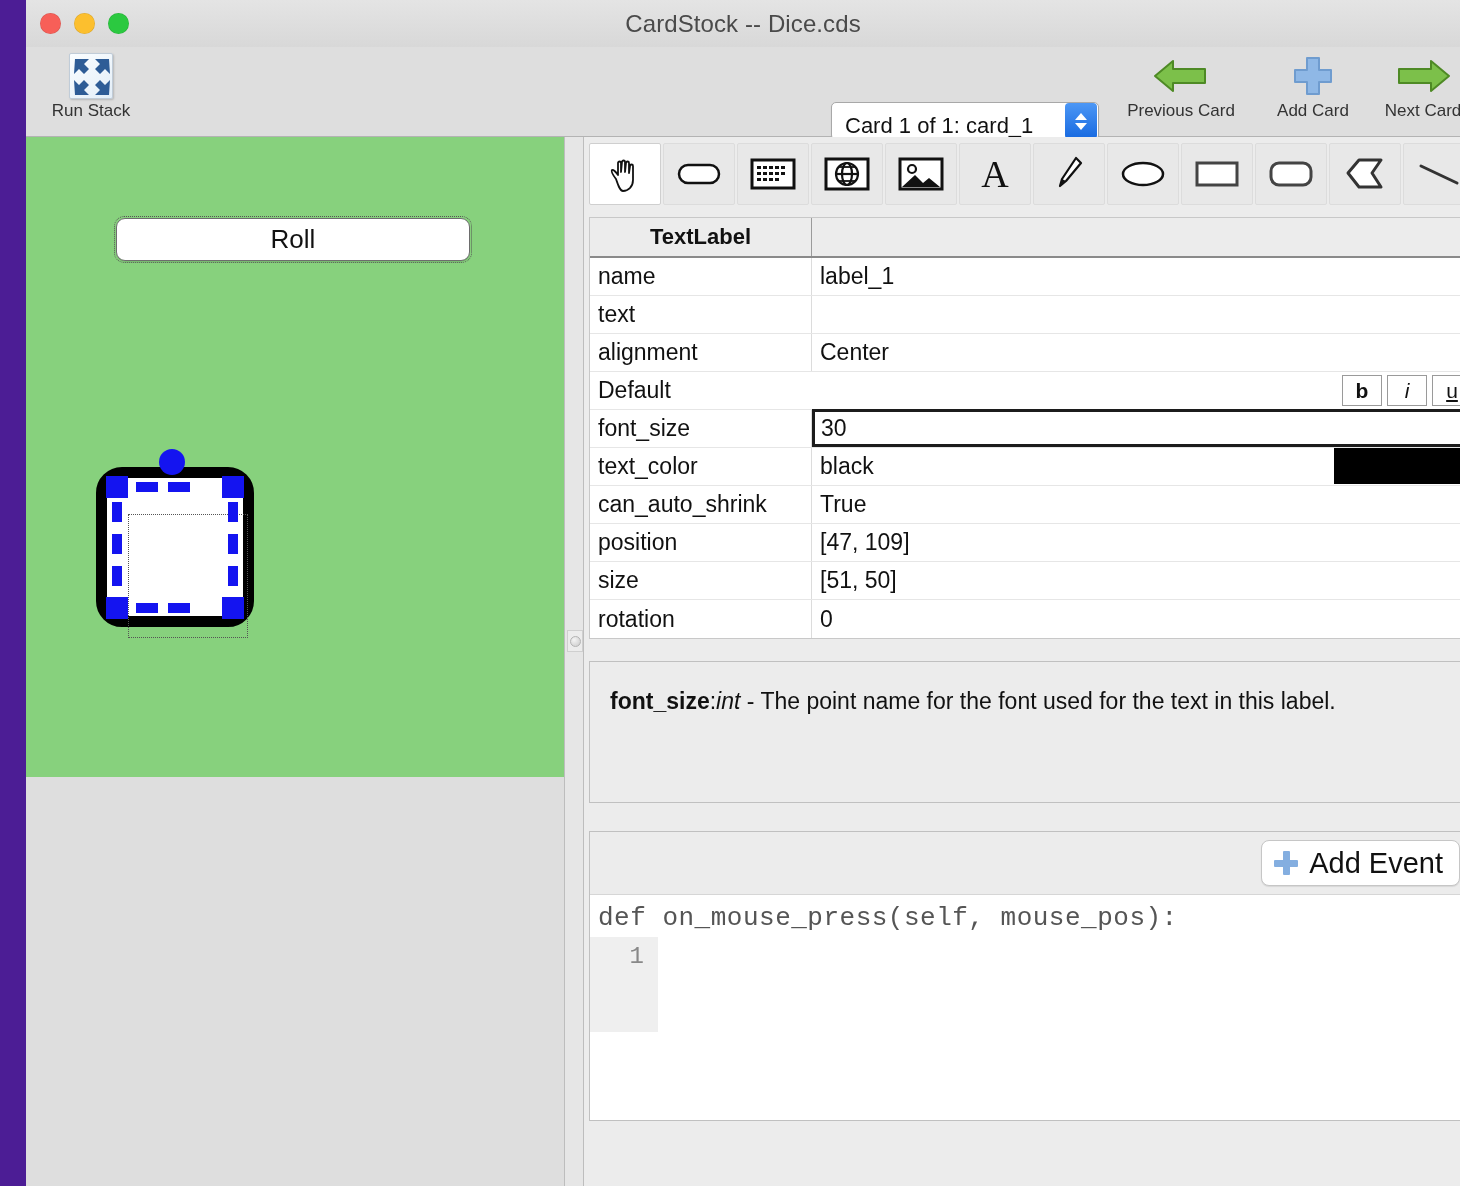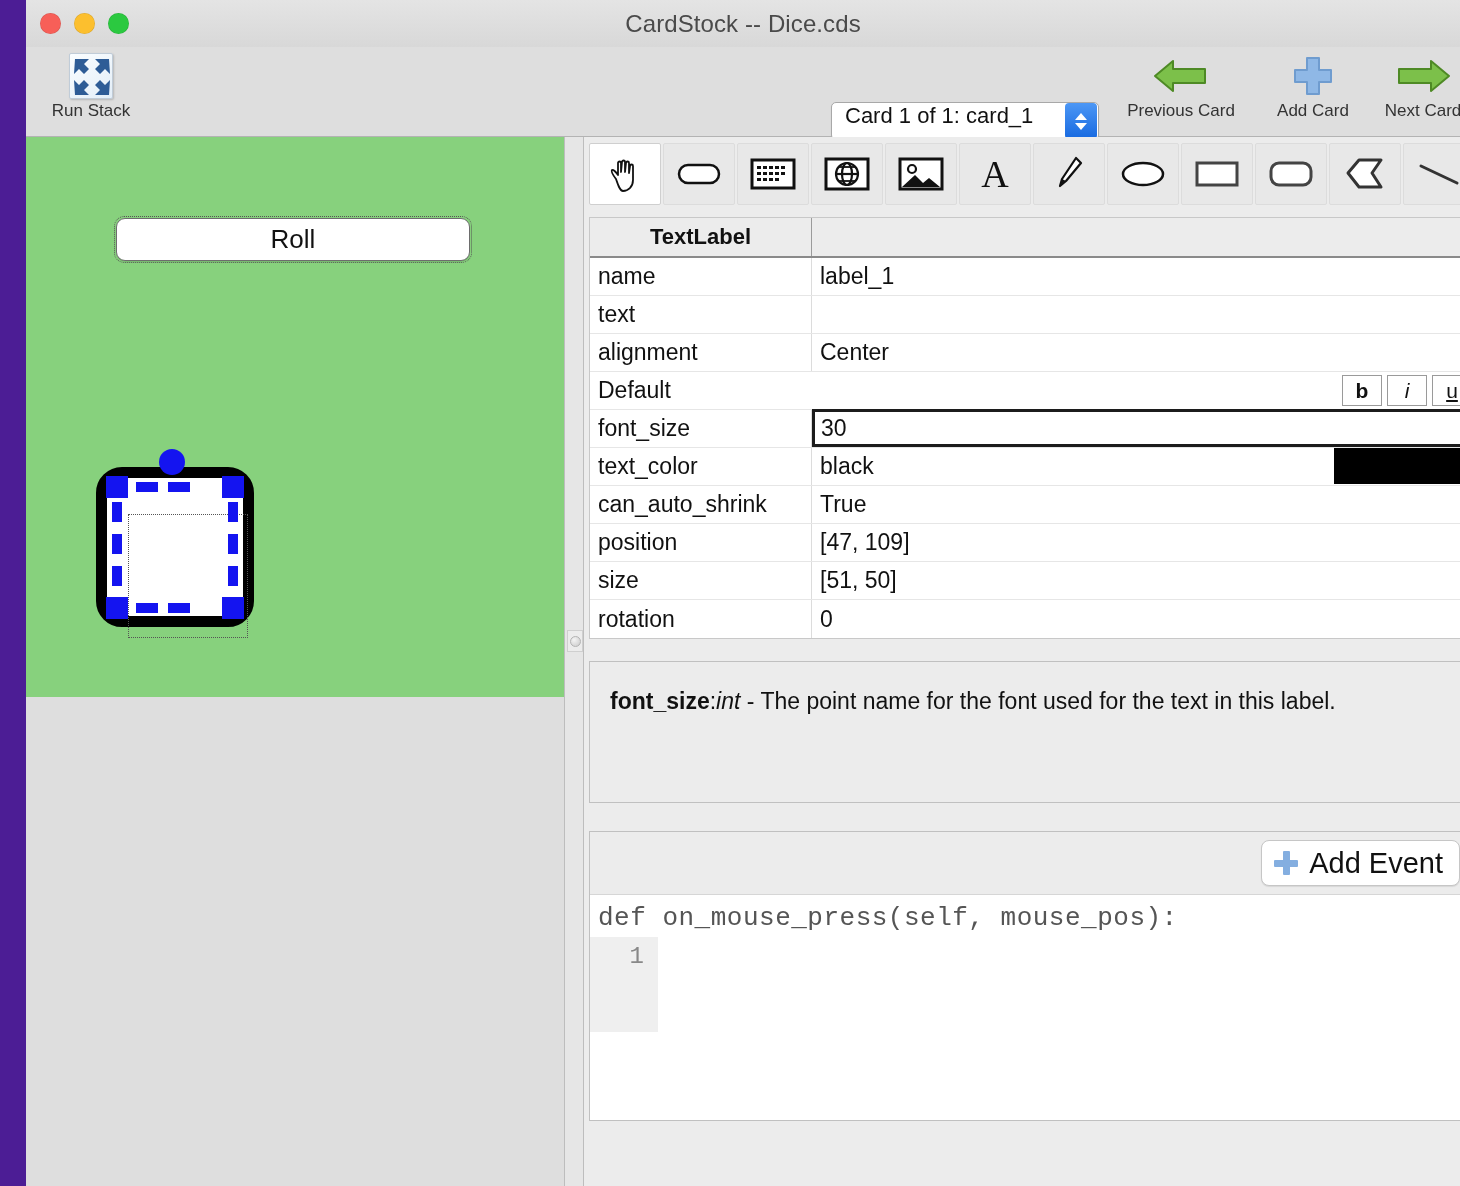--- a/index.html
+++ b/index.html
@@ -73,21 +73,21 @@
   }
 
   
   #card-select {
     position: absolute; left: 805px; top: 55px;
     width: 268px; height: 38px;
     background: #ffffff;
     border: 1px solid #a8a8a8;
     border-radius: 5px;
     box-shadow: 0 1px 1px rgba(0,0,0,.12);
-    display: flex; align-items: flex-start;
+    display: flex; align-items: flex-end;
   }
   #card-select .csval {
     flex: 1; padding-left: 13px; font-size: 22px; color: #111;
     white-space: nowrap; overflow: hidden;
   }
   #card-select .csbtn {
     width: 32px; height: 36px; margin-right: 1px;
     background: linear-gradient(to bottom,#4c97f5,#1769e0);
     border-radius: 4px;
     display: flex; flex-direction: column; align-items: center; justify-content: center;
@@ -97,21 +97,21 @@
   .chev.up { border-bottom: 7px solid #fff; }
   .chev.dn { border-top: 7px solid #fff; }
 
   
   #body { flex: 1; display: flex; position: relative; min-height: 0; }
 
   
   #leftpane { width: 538px; flex: 0 0 538px; position: relative; background: #dedede; }
   #canvas {
     position: absolute; left: 0; top: 0;
-    width: 538px; height: 560px;
+    width: 538px; height: 640px;
     background: #87d17d;
     overflow: hidden;
   }
   #roll-btn {
     position: absolute; left: 90px; top: 81px;
     width: 354px; height: 43px;
     background: #ffffff;
     border: 1px solid #6d6d6d;
     border-radius: 9px;
     display: flex; align-items: center; justify-content: center;

